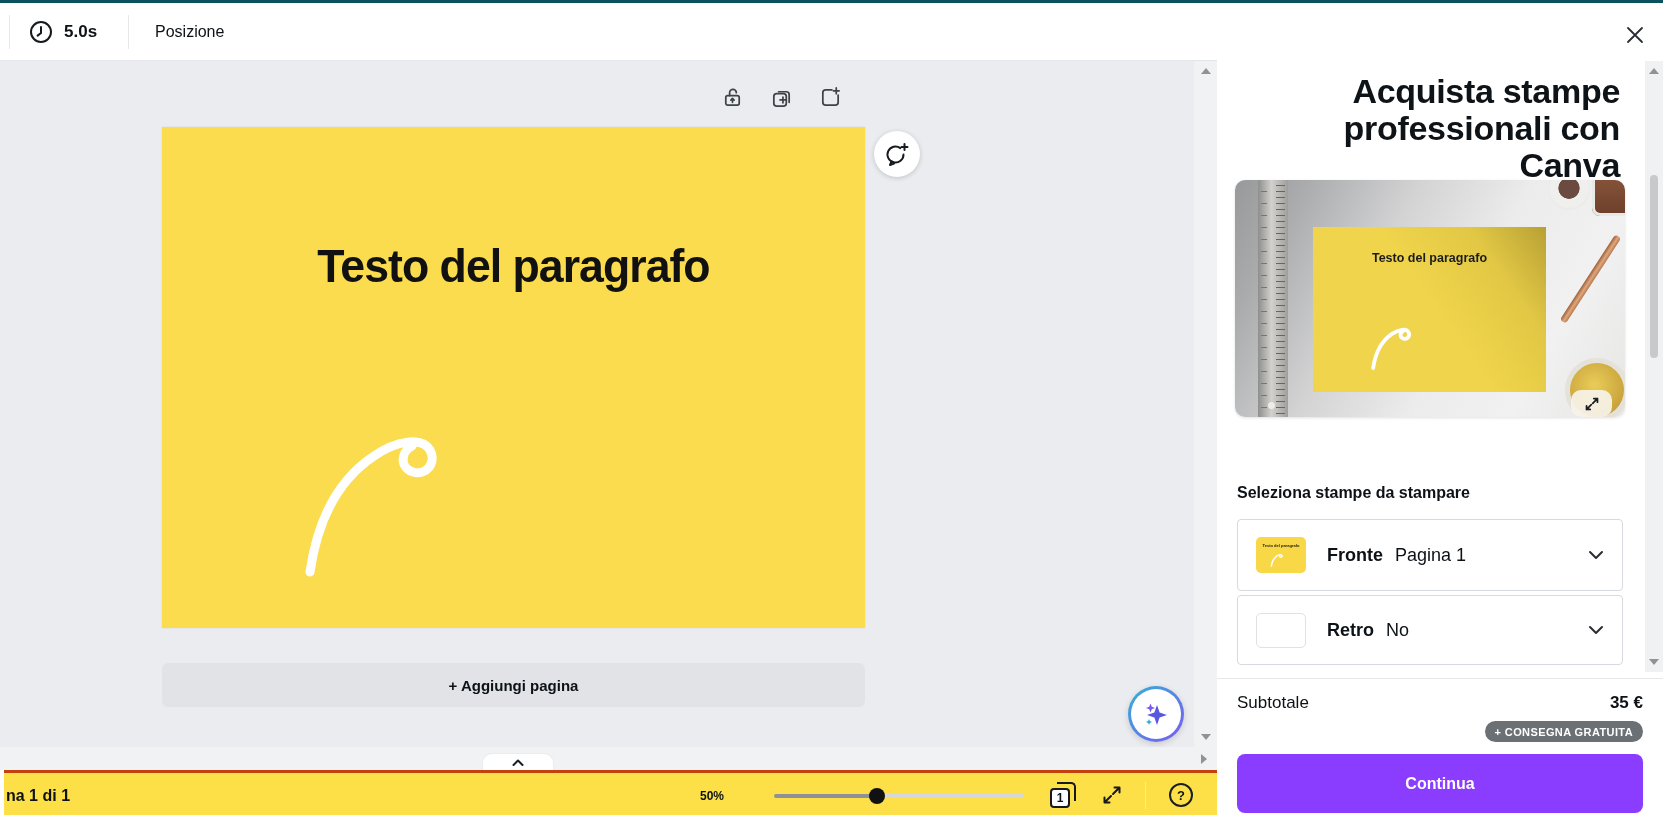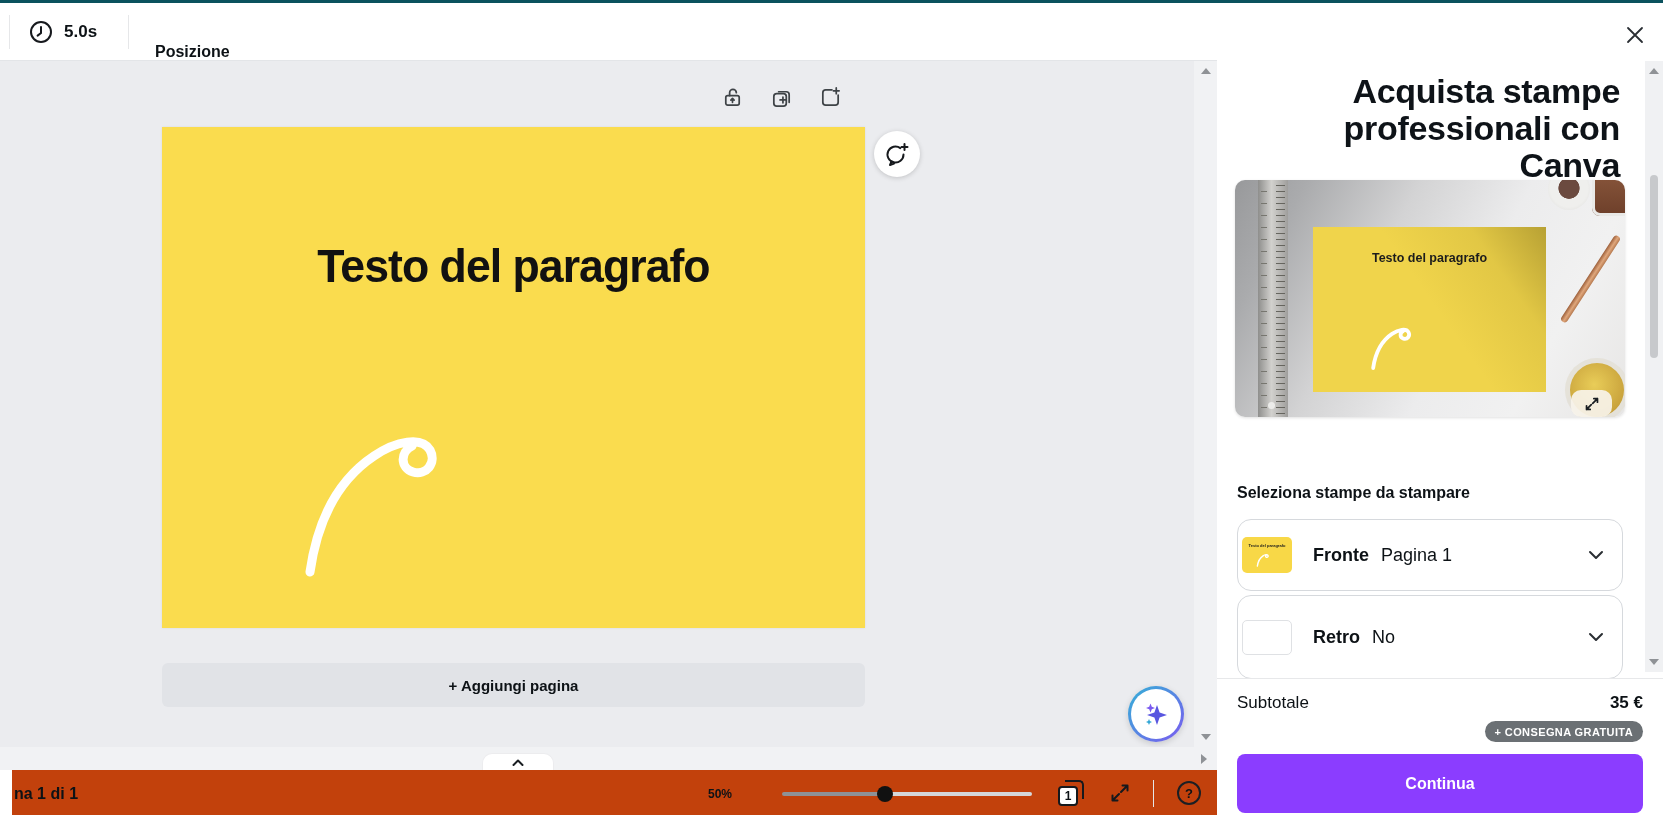--- a/index.html
+++ b/index.html
@@ -10,21 +10,21 @@
   
   .topline{position:absolute;left:0;top:0;width:1663px;height:3px;background:#0b525e;z-index:50;}
 
   
   .topbar{position:absolute;left:0;top:3px;width:1217px;height:58px;background:#fff;
           border-bottom:1px solid #e3e5e8;z-index:5;}
   .tb-divider{position:absolute;top:12px;height:34px;width:1px;background:#e6e7e9;}
   .tb-item{position:absolute;top:0;height:58px;display:flex;align-items:center;gap:10px;
            font-size:17px;cursor:default;}
   .tb-duration{left:28px;font-weight:700;}
-  .tb-position{left:155px;font-size:16px;font-weight:700;align-items:flex-end;}
+  .tb-position{left:155px;font-size:16px;font-weight:400;}
 
   
   .panel{position:absolute;left:1217px;top:3px;width:446px;height:812px;background:#fff;z-index:6;}
   .panel-header{position:absolute;left:0;top:0;width:446px;height:58px;background:#fff;}
   .panel-tab{position:absolute;left:56px;top:0;width:97px;height:58px;display:flex;
              align-items:center;justify-content:center;font-size:16px;font-weight:500;}
   .panel-tab .underline{position:absolute;left:0;bottom:0;width:100%;height:3px;
              background:#8b3dff;border-radius:2px;}
   .close-btn{position:absolute;left:404px;top:18px;width:28px;height:28px;display:flex;
              align-items:center;justify-content:center;cursor:pointer;}
@@ -56,24 +56,24 @@
   .pen{position:absolute;left:352px;top:48px;width:7px;height:102px;border-radius:4px;
         transform:rotate(33deg);background:linear-gradient(90deg,#9c5f3a,#e0a77c 55%,#b5794f);}
   .glass{position:absolute;left:330px;top:178px;width:64px;height:64px;border-radius:50%;
         border:5px solid rgba(230,229,226,.95);
         background:radial-gradient(circle at 45% 40%,#e9cd58,#caa43d 70%,#b08a2e);}
   .preview-expand{position:absolute;left:336px;top:210px;width:41px;height:27px;border-radius:10px;
         background:rgba(247,243,234,.92);display:flex;align-items:center;justify-content:center;cursor:pointer;}
 
   .select-label{position:absolute;left:20px;top:481px;font-size:16px;font-weight:700;}
 
-  .opt-card{position:absolute;left:20px;width:386px;border:1px solid #d6d9dd;border-radius:14px;
-            background:#fff;display:flex;align-items:center;padding-left:4px;cursor:pointer;}
+  .opt-card{position:absolute;left:20px;width:386px;border:1px solid #d6d9dd;border-radius:4px;
+            background:#fff;display:flex;align-items:center;padding-left:18px;cursor:pointer;}
   .opt-card.front{top:516px;height:72px;}
-  .opt-card.back{top:592px;height:84px;}
+  .opt-card.back{top:592px;height:70px;}
   .opt-thumb{width:50px;height:36px;border-radius:5px;margin-right:21px;position:relative;overflow:hidden;flex:none;}
   .opt-thumb.yellow{background:#f8d847;}
   .opt-thumb.white{background:#fff;border:1px solid #dfe1e4;height:35px;}
   .opt-thumb .microtxt{position:absolute;left:0;top:6px;width:100%;text-align:center;
             font-size:4px;font-weight:700;color:#1c1c1c;}
   .opt-label{font-size:18px;font-weight:700;}
   .opt-value{font-size:18px;font-weight:400;margin-left:12px;}
   .opt-chevron{position:absolute;right:18px;top:50%;transform:translateY(-50%);}
 
   
@@ -127,22 +127,22 @@
   .vscroll{position:absolute;left:1194px;top:0;width:23px;height:686px;background:#f1f2f4;}
   .hscroll{position:absolute;left:0;top:686px;width:1217px;height:23px;background:#f1f2f4;}
   .arr.right{top:50%;left:auto;right:10px;transform:translateY(-50%);
              border-top:5px solid transparent;border-bottom:5px solid transparent;border-left:6px solid #8f9296;}
 
   .collapse-tab{position:absolute;left:482px;top:692px;width:72px;height:18px;background:#fff;
              border:1px solid #ececee;border-bottom:none;border-radius:10px 10px 0 0;
              display:flex;align-items:center;justify-content:center;cursor:pointer;z-index:3;}
 
   
-  .bottombar{position:absolute;left:12px;top:770px;width:1217px;height:45px;background:#c2410c;
-             border-top:1px solid #c2410c;z-index:4;}
+  .bottombar{position:absolute;left:4px;top:770px;width:1217px;height:45px;background:#fde047;
+             border-top:3px solid #c2410c;z-index:4;}
   .page-indicator{position:absolute;left:2px;top:0;height:45px;display:flex;align-items:center;
              font-size:16px;font-weight:600;}
   .zoom-label{position:absolute;left:678px;top:0;height:45px;width:60px;display:flex;align-items:center;
              justify-content:center;font-size:12px;font-weight:700;cursor:pointer;}
   .zoom-slider{position:absolute;left:770px;top:0;width:250px;height:45px;cursor:pointer;}
   .zoom-track{position:absolute;left:0;top:21px;width:250px;height:4px;border-radius:2px;
              background:linear-gradient(90deg,#8e9196 0 103px,#d5d7da 103px);}
   .zoom-thumb{position:absolute;left:95px;top:15px;width:16px;height:16px;border-radius:50%;
              background:#111;cursor:grab;}
   .pages-btn{position:absolute;left:1046px;top:9px;width:26px;height:26px;cursor:pointer;}

